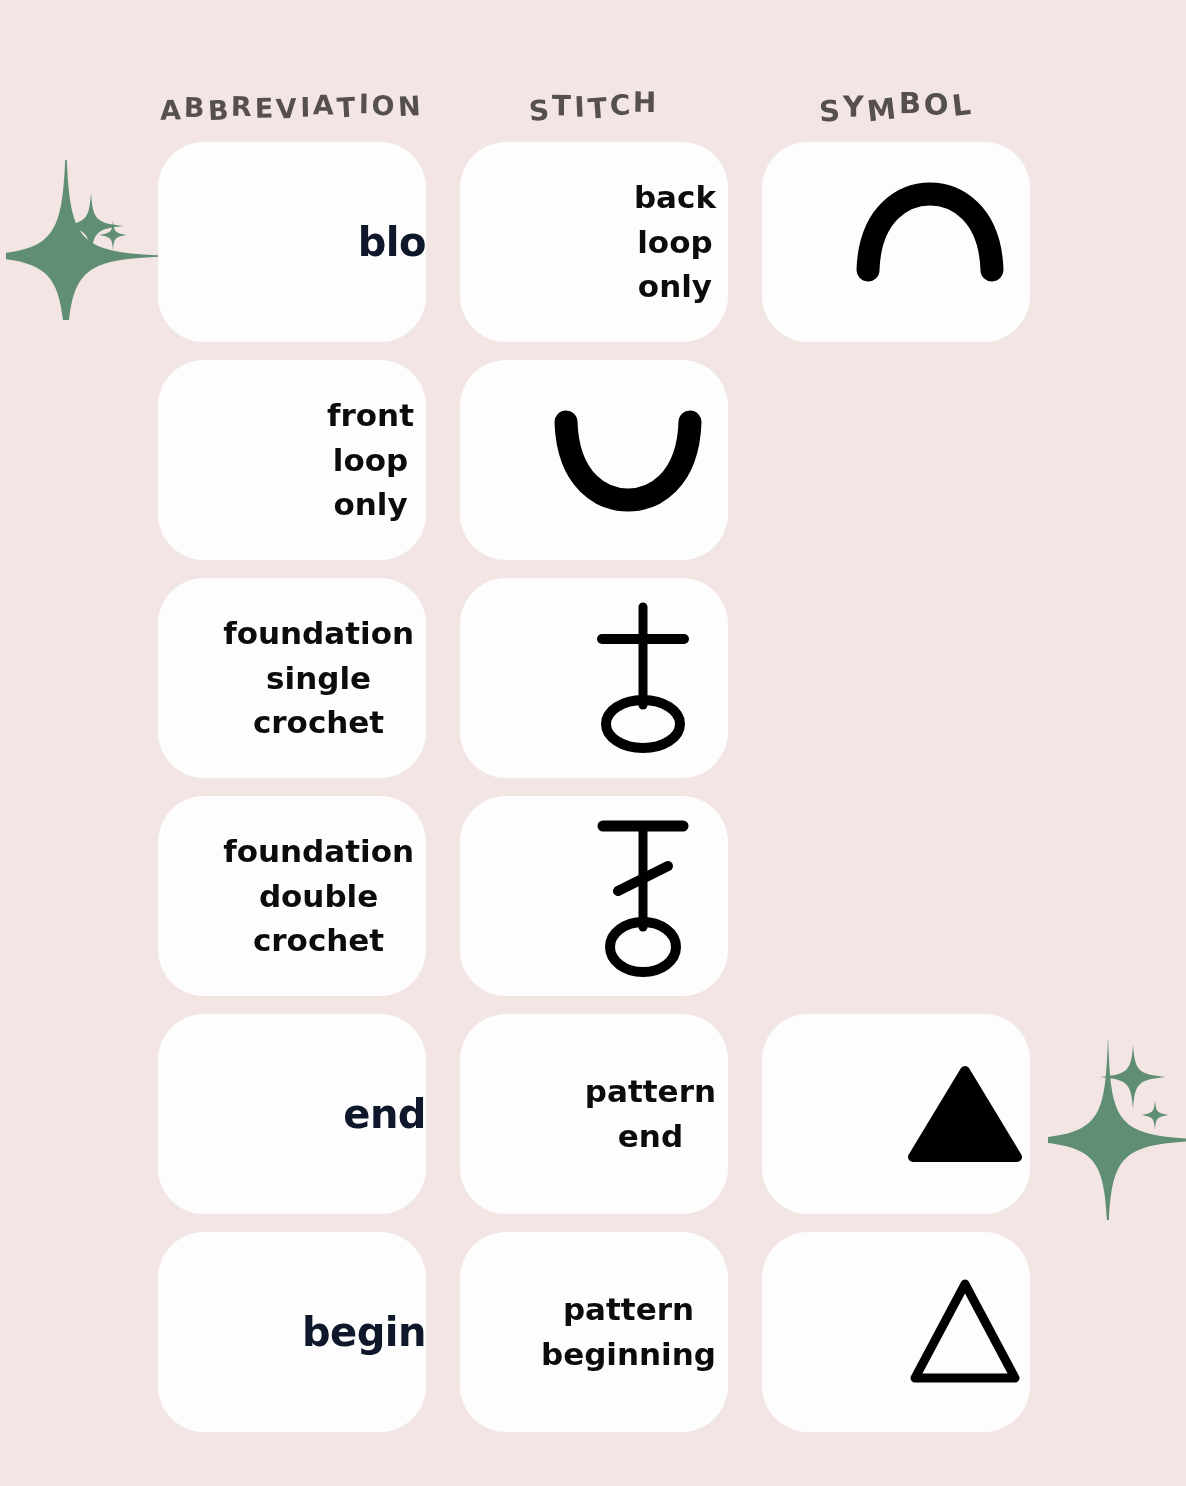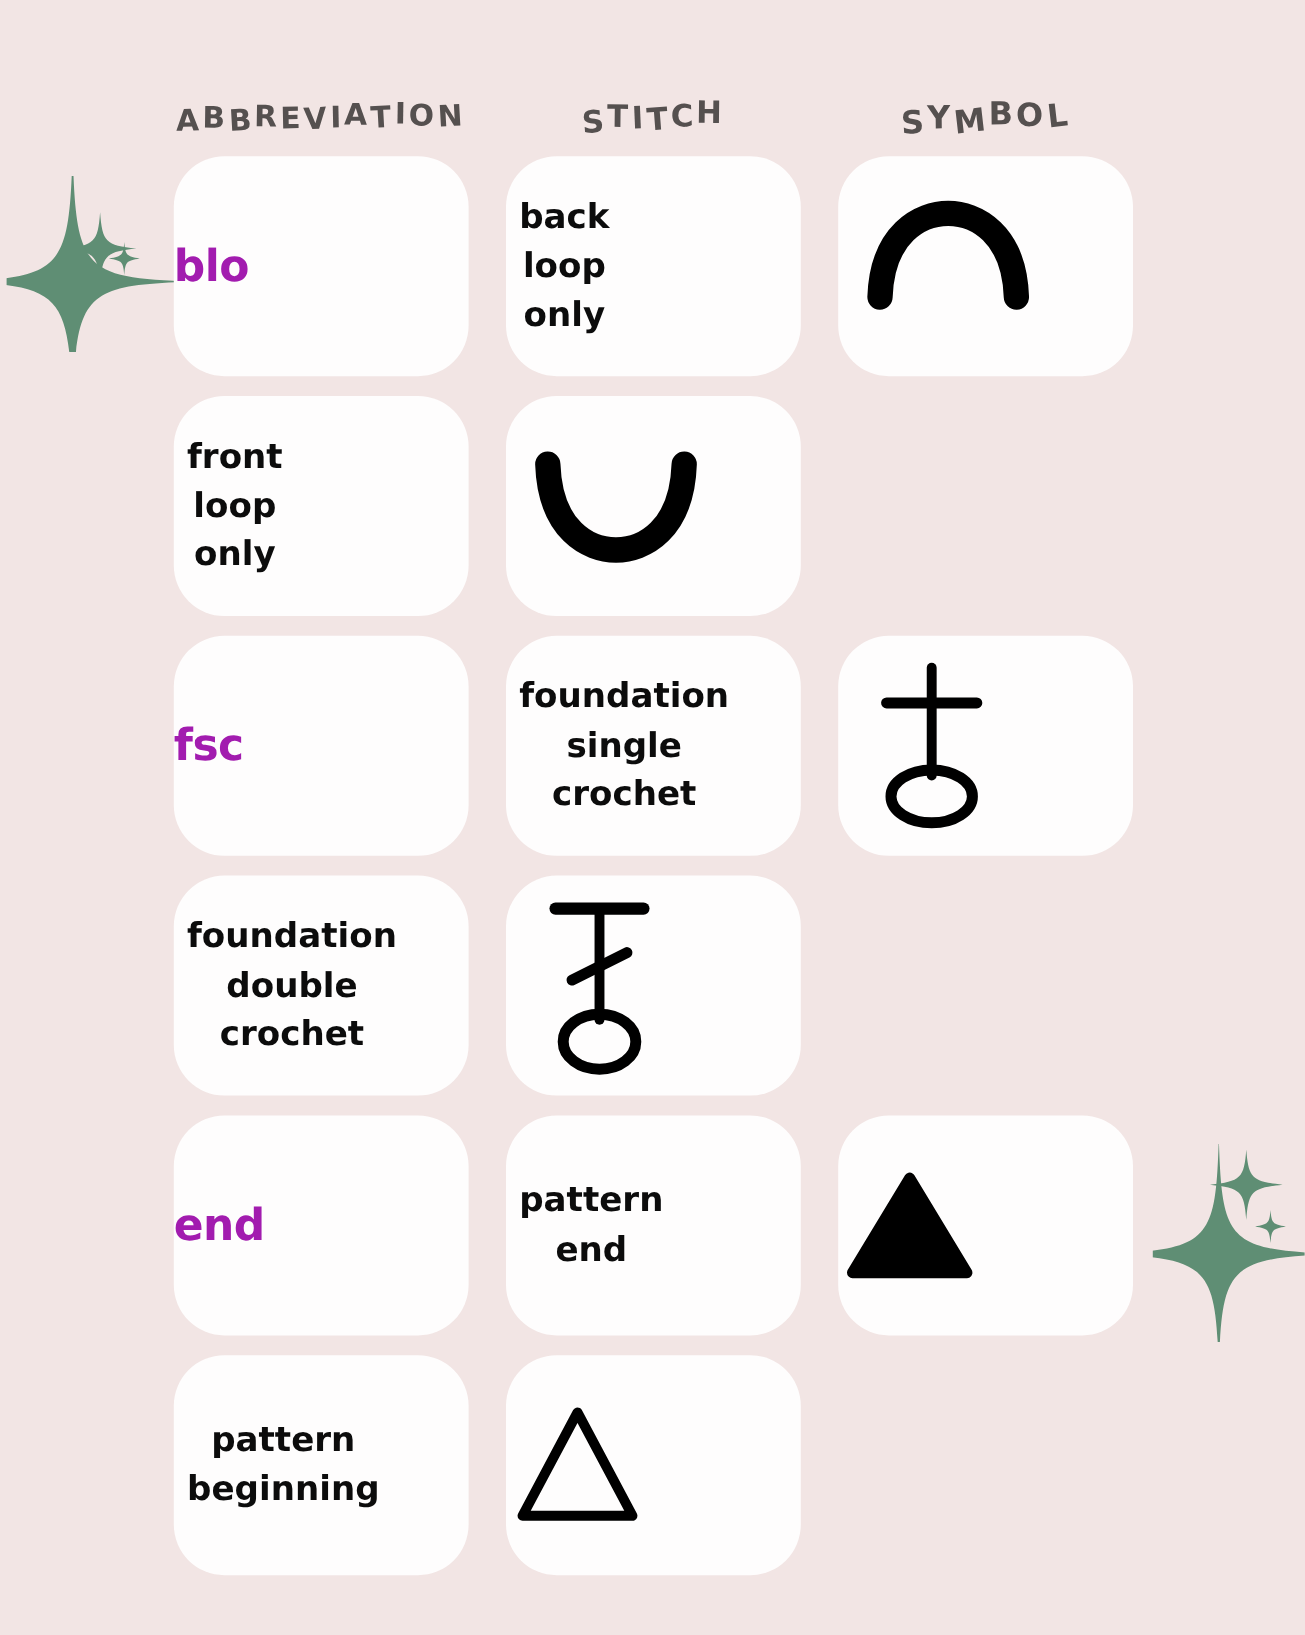--- a/index.html
+++ b/index.html
@@ -78,30 +78,30 @@
     display: flex;
     height: 200px;
     margin-bottom: 18px;
   }
   .cell {
     background: #fefdfd;
     border-radius: 46px;
     flex: 0 0 268px;
     display: flex;
     align-items: center;
-    justify-content: flex-start;
+    justify-content: flex-end;
     text-align: center;
   }
   .cell + .cell { margin-left: 34px; }
 
   .abbr-text {
     font-family: "DejaVu Sans", sans-serif;
     font-weight: 700;
     font-size: 40px;
-    color: #a21caf;
+    color: #0f172a;
     letter-spacing: -0.5px;
   }
   .stitch-text {
     font-family: "DejaVu Sans", sans-serif;
     font-weight: 700;
     font-size: 31px;
     line-height: 1.45;
     color: #0c0c0c;
     padding: 0 12px;
   }
@@ -163,23 +163,20 @@
     </div>
     <div class="cell symbol-cell">
       <svg width="200" height="140" viewBox="0 0 200 140">
         <path d="M38 32 C40 92 75 110 100 110 C125 110 160 92 162 32" fill="none" stroke="#000" stroke-width="23" stroke-linecap="round"></path>
       </svg>
     </div>
   </div>
 
   <div class="grid-row">
     <div class="cell">
-      <span class="abbr-text">fsc</span>
-    </div>
-    <div class="cell">
       <span class="stitch-text">foundation<br>single<br>crochet</span>
     </div>
     <div class="cell symbol-cell">
       <svg width="170" height="170" viewBox="0 0 170 170">
         <line x1="85" y1="14" x2="85" y2="112" stroke="#000" stroke-width="9" stroke-linecap="round"></line>
         <line x1="44" y1="46" x2="126" y2="46" stroke="#000" stroke-width="10" stroke-linecap="round"></line>
         <ellipse cx="85" cy="131" rx="37" ry="24" fill="none" stroke="#000" stroke-width="10"></ellipse>
       </svg>
     </div>
   </div>
@@ -207,20 +204,23 @@
     </div>
     <div class="cell symbol-cell">
       <svg width="130" height="110" viewBox="0 0 130 110">
         <path d="M65 12 L117 98 L13 98 Z" fill="#000" stroke="#000" stroke-width="10" stroke-linejoin="round"></path>
       </svg>
     </div>
   </div>
 
   <div class="grid-row">
     <div class="cell">
+      <span class="abbr-text">begin</span>
+    </div>
+    <div class="cell">
       <span class="stitch-text">pattern<br>beginning</span>
     </div>
     <div class="cell symbol-cell">
       <svg width="130" height="125" viewBox="0 0 130 125">
         <path d="M65 14 L115 108 L15 108 Z" fill="none" stroke="#000" stroke-width="9" stroke-linejoin="round" stroke-linecap="round"></path>
       </svg>
     </div>
   </div>
 
 </div>

